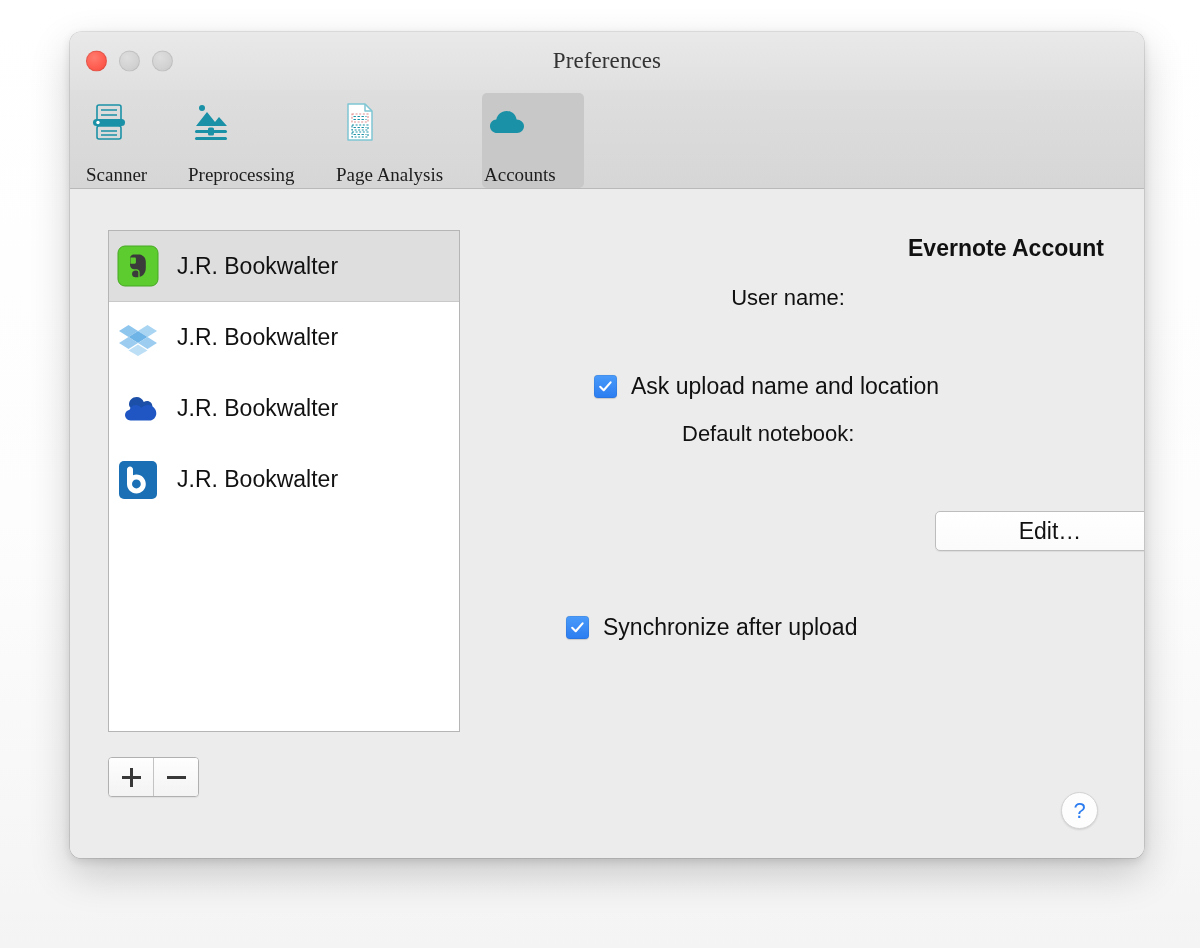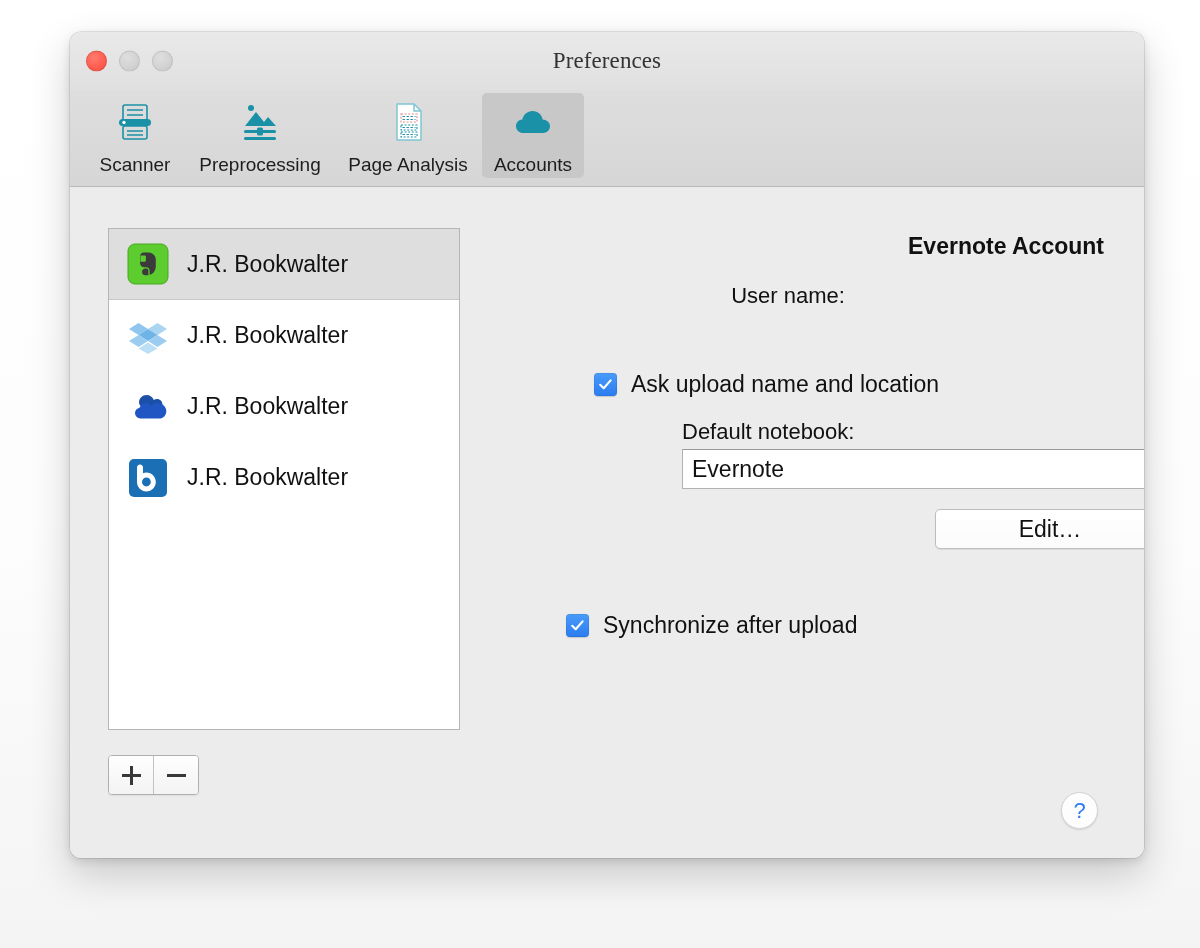--- a/index.html
+++ b/index.html
@@ -91,24 +91,25 @@
     padding-left: 14px;
     box-sizing: border-box;
   }
   .tool-item {
     width: 102px;
     padding: 6px 2px 4px;
     margin-top: 3px;
     border-radius: 5px;
     display: flex;
     flex-direction: column;
-    align-items: center;
-    gap: 10px;
-    cursor: default;
-    box-sizing: border-box;
+    align-items: flex-start;
+    gap: 20px;
+    cursor: default;
+    box-sizing: border-box;
+    font-family: Liberation Serif, serif;
   }
   .tool-item.wide { width: 148px; }
   .tool-item.selected {
     background: #c8c8c8;
   }
   .tool-icon {
     height: 46px;
     display: flex;
     align-items: center;
     justify-content: center;
@@ -136,21 +137,21 @@
     height: 502px;
     background: #ffffff;
     border: 1px solid #b5b5b5;
     box-sizing: border-box;
     overflow: hidden;
   }
   .account-row {
     height: 71px;
     display: flex;
     align-items: center;
-    padding-left: 18px;
+    padding-left: 8px;
     gap: 18px;
     box-sizing: border-box;
     cursor: default;
   }
   .account-row.selected {
     background: #dedede;
     border-bottom: 1px solid #c9c9c9;
   }
   .account-name {
     font-size: 23px;
@@ -461,21 +462,20 @@
         <span class="checkbox">
           <svg width="15" height="15" viewBox="0 0 15 15">
             <path d="M2.2 7.8 L5.7 11.2 L12.6 3.4" fill="none" stroke="#ffffff" stroke-width="2.1" stroke-linecap="round" stroke-linejoin="round"></path>
           </svg>
         </span>
         <span class="check-label">Ask upload name and location</span>
       </div>
 
       <div class="notebook-label">Default notebook:</div>
 
-      <input class="notebook-field" type="text" value="Evernote" style="">
 
       <button class="edit-button">Edit…</button>
 
       <div class="check-row sync">
         <span class="checkbox">
           <svg width="15" height="15" viewBox="0 0 15 15">
             <path d="M2.2 7.8 L5.7 11.2 L12.6 3.4" fill="none" stroke="#ffffff" stroke-width="2.1" stroke-linecap="round" stroke-linejoin="round"></path>
           </svg>
         </span>
         <span class="check-label">Synchronize after upload</span>

